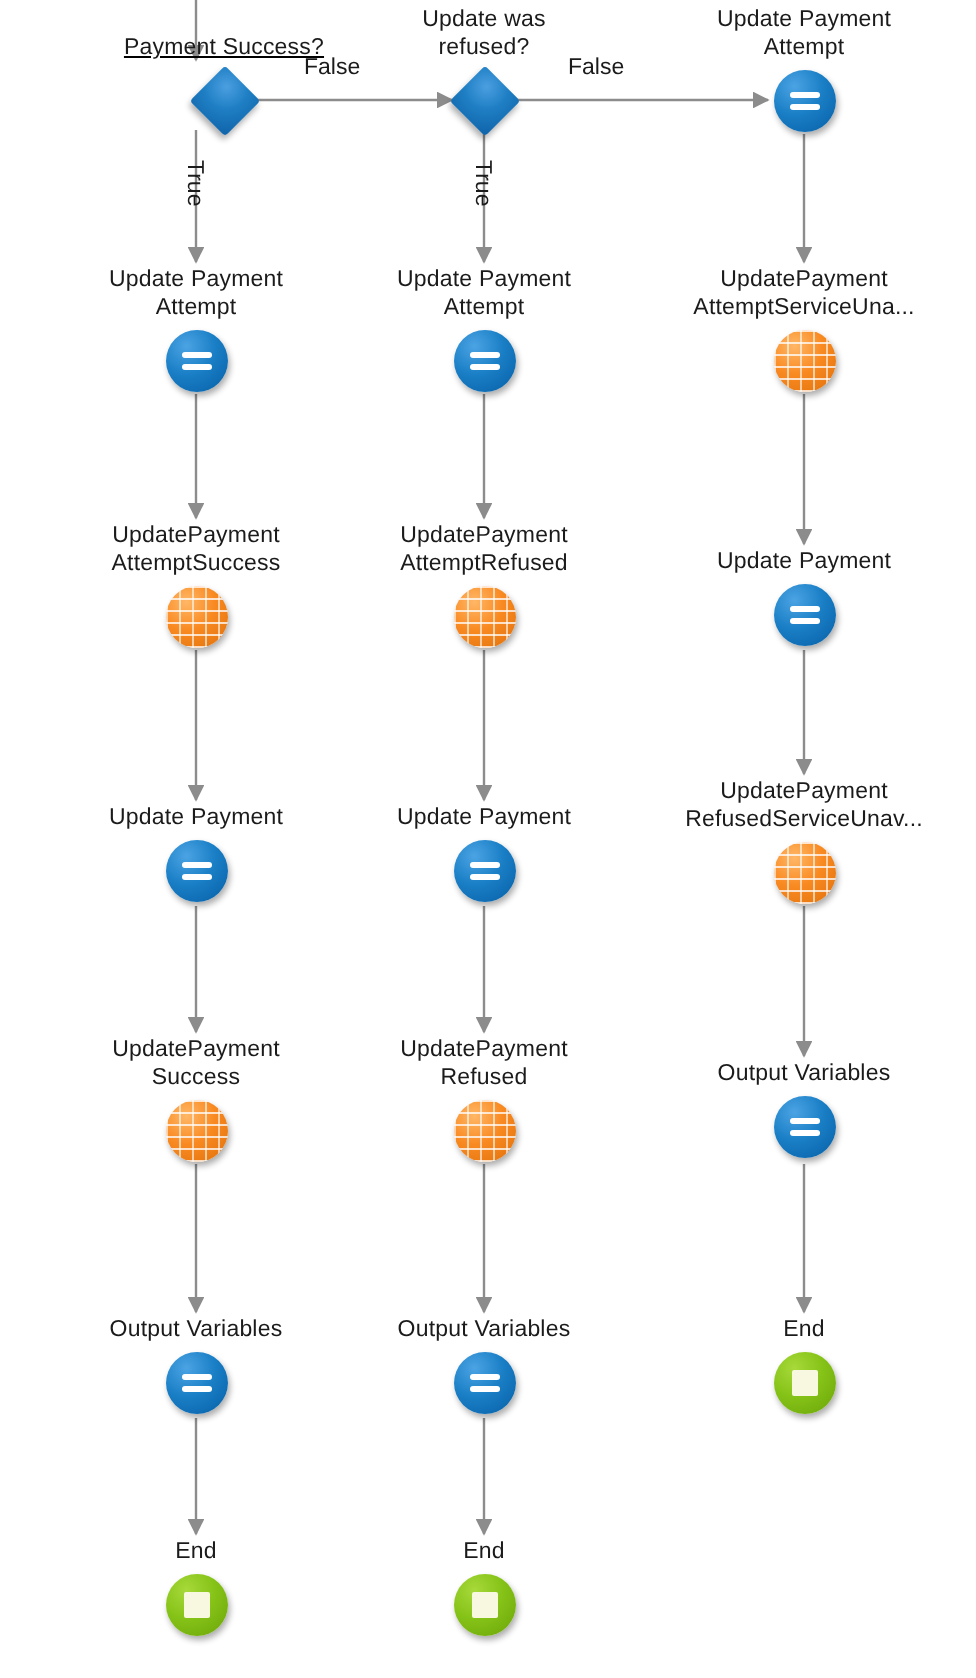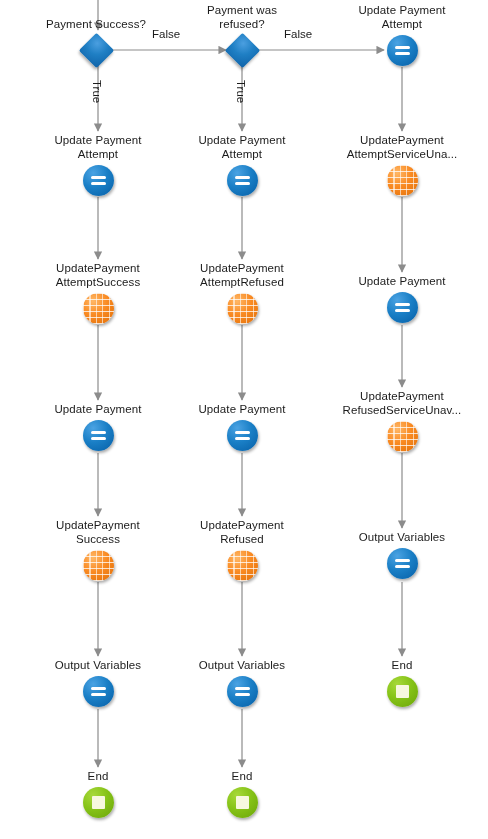--- a/index.html
+++ b/index.html
@@ -171,21 +171,21 @@
   </svg>
 
   <div class="edge-label" style="left:152px; top:28px;">False</div>
 
   <div class="edge-label vertical" style="left:103px; top:80px;">True</div>
 
   <div class="edge-label" style="left:284px; top:28px;">False</div>
 
   <div class="edge-label vertical" style="left:247px; top:80px;">True</div>
 
-  <div class="node" style="left:96px; top:18px;">
+  <div class="node" style="left:112px; top:18px;text-decoration:underline;">
     <div class="node-label">Payment Success?</div>
     <div class="node-glyph-wrap">
       <div class="glyph-decision"></div>
     </div>
   </div>
 
   <div class="node" style="left:98px; top:134px;">
     <div class="node-label">Update Payment
 Attempt</div>
     <div class="node-glyph-wrap">
@@ -224,21 +224,21 @@
   </div>
 
   <div class="node" style="left:98px; top:770px;">
     <div class="node-label">End</div>
     <div class="node-glyph-wrap">
       <div class="glyph-end"></div>
     </div>
   </div>
 
   <div class="node" style="left:242px; top:4px;">
-    <div class="node-label">Payment was
+    <div class="node-label">Update was
 refused?</div>
     <div class="node-glyph-wrap">
       <div class="glyph-decision"></div>
     </div>
   </div>
 
   <div class="node" style="left:242px; top:134px;">
     <div class="node-label">Update Payment
 Attempt</div>
     <div class="node-glyph-wrap">

